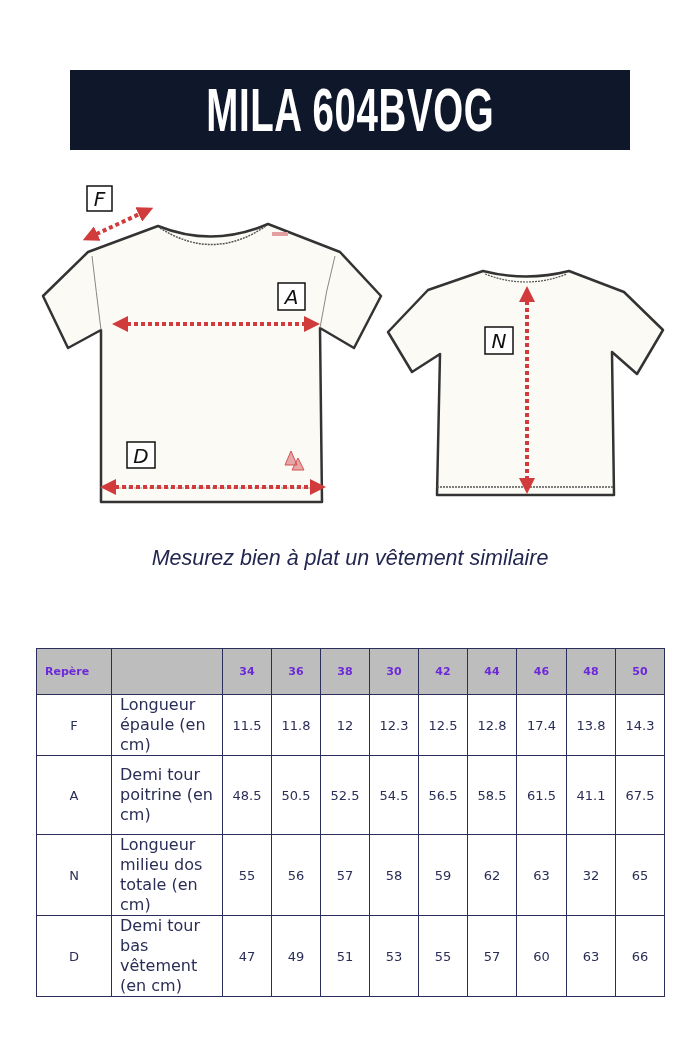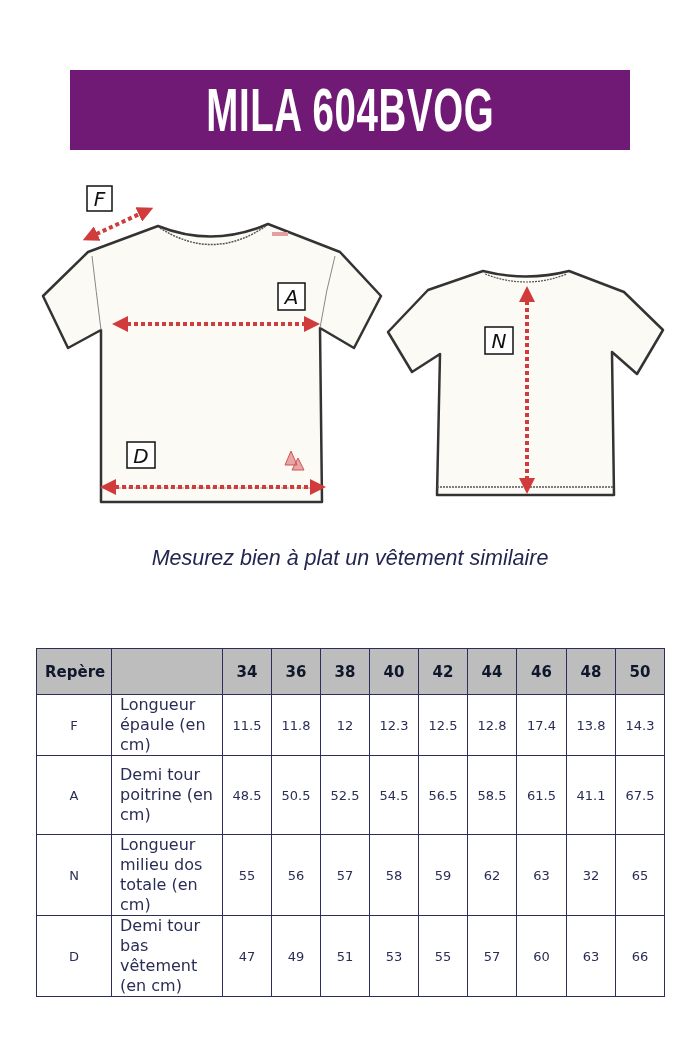--- a/index.html
+++ b/index.html
@@ -1,24 +1,24 @@
 <!DOCTYPE html>
 <html><head>
 <meta charset="utf-8">
 <style>
   html, body { margin:0; padding:0; background:#ffffff; }
   body { width:700px; height:1050px; position:relative; overflow:hidden; font-family:"Liberation Sans", sans-serif; }
-  .title-bar { position:absolute; left:70px; top:70px; width:560px; height:80px; background:#701a75; display:flex; align-items:center; justify-content:center; }
+  .title-bar { position:absolute; left:70px; top:70px; width:560px; height:80px; background:#0f172a; display:flex; align-items:center; justify-content:center; }
   .title-text { color:#ffffff; font-family:"Liberation Sans", sans-serif; font-weight:bold; font-size:62px; letter-spacing:1px; transform:scaleX(0.62); display:inline-block; line-height:1; }
   .illus { position:absolute; left:0; top:170px; width:700px; height:350px; }
   .caption { position:absolute; left:0; top:546px; width:700px; text-align:center; color:#23264f; font-style:italic; font-size:21.5px; line-height:25px; font-family:"Liberation Sans", sans-serif; }
   .caption div { white-space:nowrap; }
   table.sizes { position:absolute; left:36px; top:648px; border-collapse:collapse; font-family:"DejaVu Sans", sans-serif; color:#2a2d55; }
   table.sizes th, table.sizes td { border:1.5px solid #2b2e5a; padding:0; }
-  table.sizes thead th { background:#bdbdbd; color:#0f172a; font-weight:bold; font-size:15px; height:45px; text-align:center; }
+  table.sizes thead th { background:#bdbdbd; color:#6d28d9; font-weight:bold; font-size:11px; height:45px; text-align:center; }
   table.sizes thead th.rep { text-align:left; padding-left:8px; }
   table.sizes td { font-size:13px; text-align:center; }
   table.sizes td.desc { text-align:left; padding-left:8px; line-height:20px; font-size:16px; }
   tr.r-f td { height:58px; }
   tr.r-a td, tr.r-n td, tr.r-d td { height:78px; }
 </style>
 </head>
 <body>
 
 <div class="title-bar">
@@ -83,21 +83,21 @@
       <col style="width:49px">
       <col style="width:49px">
   </colgroup>
   <thead>
     <tr>
       <th class="rep">Repère</th>
       <th></th>
       <th>34</th>
       <th>36</th>
       <th>38</th>
-      <th>40</th>
+      <th>30</th>
       <th>42</th>
       <th>44</th>
       <th>46</th>
       <th>48</th>
       <th>50</th>
     </tr>
   </thead>
   <tbody>
     <tr class="r-f">
       <td>F</td>

